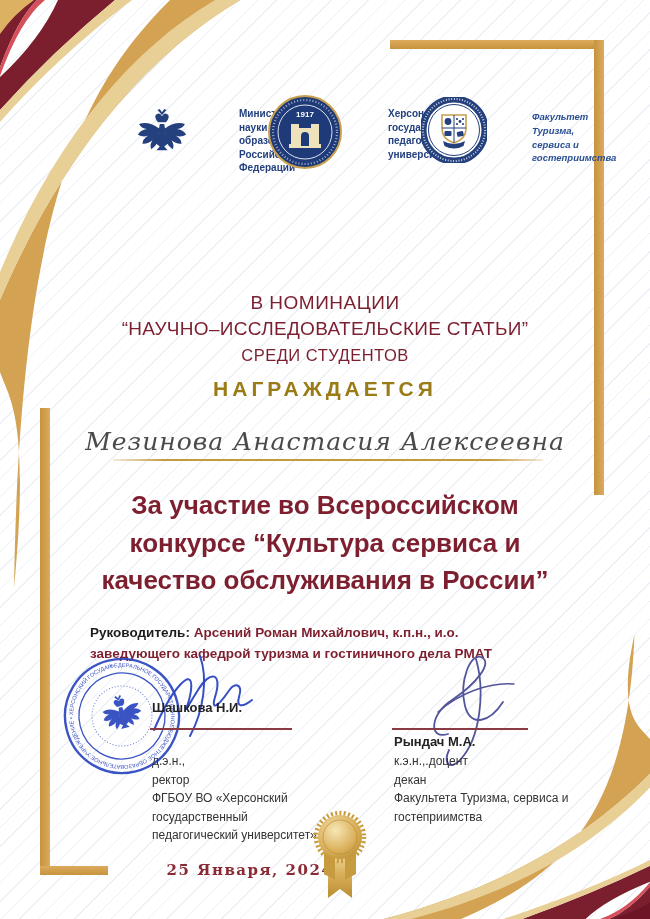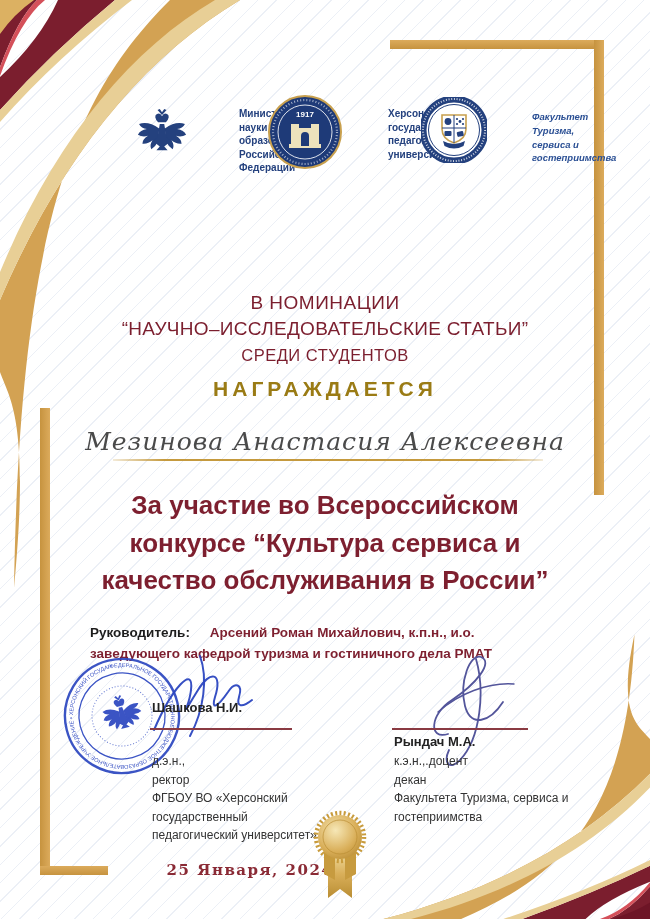--- a/index.html
+++ b/index.html
@@ -37,21 +37,21 @@
   .nom1{color:#7B1E2E;font-size:19px;letter-spacing:.5px;}
   .nom2{color:#7B1E2E;font-size:19px;letter-spacing:.3px;}
   .nom3{color:#7B1E2E;font-size:16.5px;letter-spacing:.5px;}
   .awarded{color:#9A7B15;font-size:21px;font-weight:bold;letter-spacing:4px;}
   .recipient{font-family:"DejaVu Serif", serif;font-style:italic;font-size:25px;color:#4a4a4a;letter-spacing:1px;}
   .name-line{height:2px;background:linear-gradient(90deg,rgba(197,154,62,.2),#c59a3e 12%,#c59a3e 88%,rgba(197,154,62,.2));}
   .reason{color:#7D1F2F;font-size:26px;font-weight:bold;line-height:1.45;}
   .student-line{font-size:14px;font-weight:bold;color:#1d1d1d;}
   .student-line .val{color:#7D1F2F;}
   .supervisor{font-size:13.5px;font-weight:bold;color:#1d1d1d;line-height:1.55;text-align:left;}
-  .supervisor .val{color:#7D1F2F;margin-left:16px;}
+  .supervisor .val{color:#7D1F2F;}
 
   
   .sig-rule{height:2px;background:#8A3A42;}
   .sig-name{font-size:13px;font-weight:bold;color:#222;}
   .sig-details{font-size:12px;color:#333;line-height:1.55;white-space:pre-line;}
 
   .date{font-family:"DejaVu Serif", serif;font-size:15px;font-weight:bold;color:#8A2A35;letter-spacing:1.5px;}
 </style>
 </head>
 <body>

